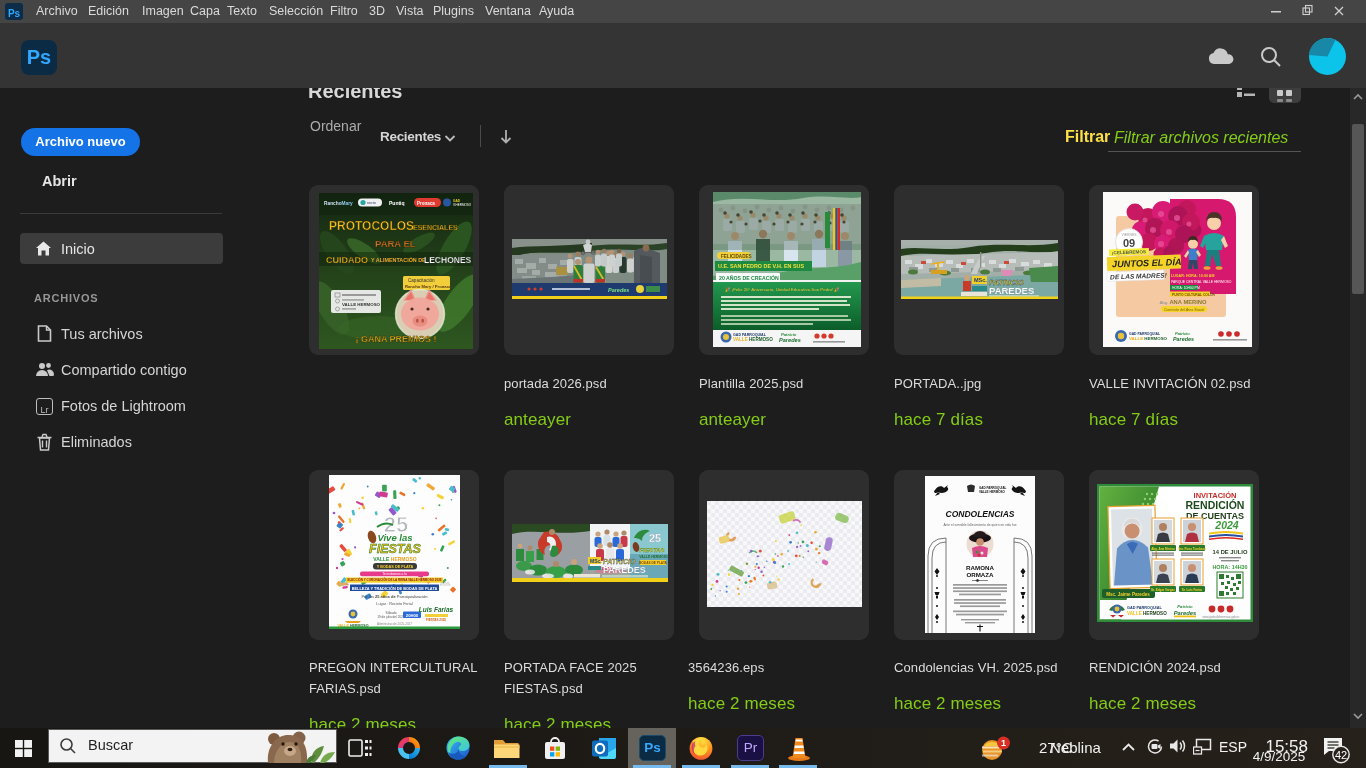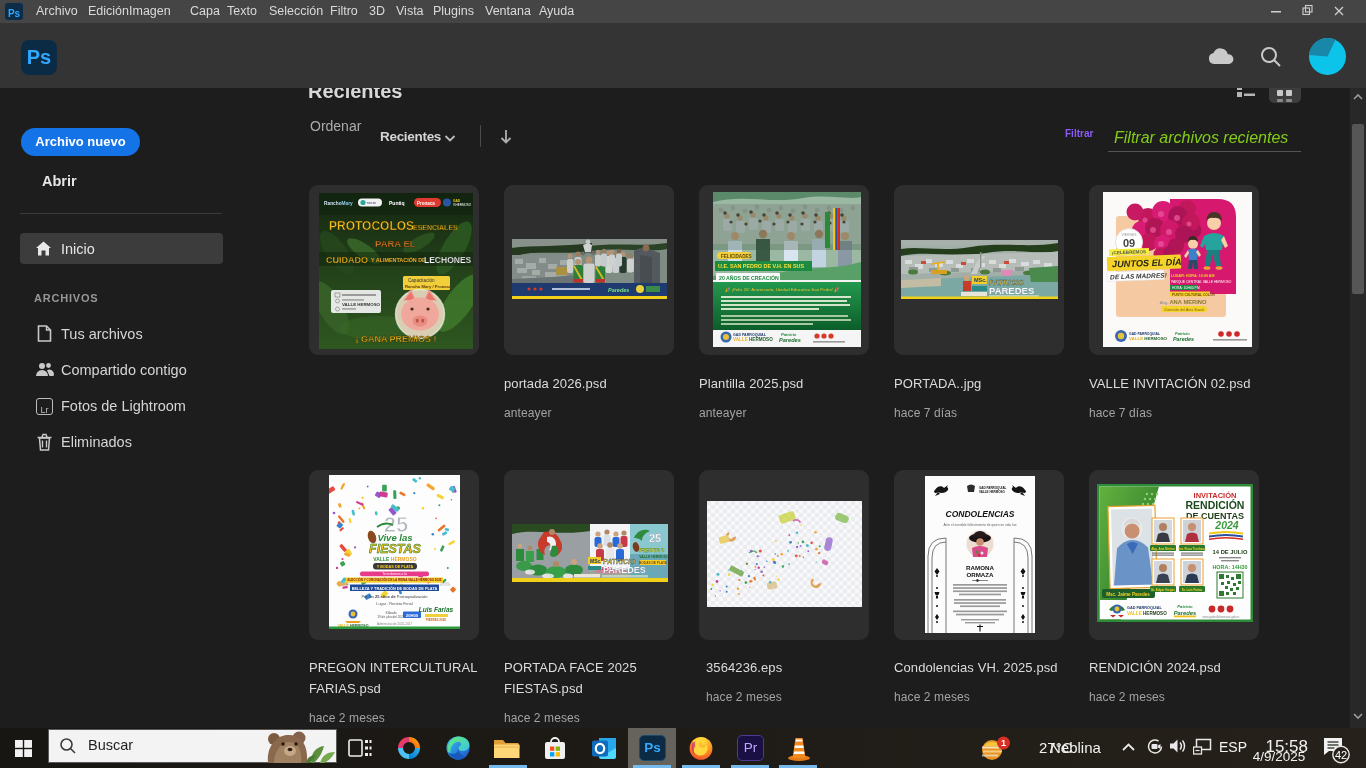--- a/index.html
+++ b/index.html
@@ -3,33 +3,33 @@
 *{margin:0;padding:0;box-sizing:border-box}
 html,body{width:1366px;height:768px;overflow:hidden;background:#1d1d1d;font-family:"Liberation Sans",sans-serif}
 .abs{position:absolute}
 #stage{position:relative;width:1366px;height:768px}
 #titlebar{position:absolute;left:0;top:0;width:1366px;height:23px;background:#454545;z-index:30}
 .menu{position:absolute;top:4px;font-size:12.5px;color:#dadada}
 #appbar{position:absolute;left:0;top:23px;width:1366px;height:65px;background:#343434;z-index:20}
 #main{position:absolute;left:0;top:88px;width:1366px;height:640px;background:#1d1d1d;overflow:hidden;z-index:5}
 .card{position:absolute;width:170px;height:170px;background:#2e2e2e;border-radius:9px}
 .fname{position:absolute;font-size:13px;line-height:21px;color:#dcdcdc;letter-spacing:.1px}
-.fmeta{font-size:12px;color:#a3a3a3;margin-top:12px;line-height:15px}
+.fmeta{font-size:17px;color:#84cc16;margin-top:18px;line-height:15px}
 .sbtext{position:absolute;font-size:14.5px;color:#d5d5d5}
 #taskbar{position:absolute;left:0;top:728px;width:1366px;height:40px;background:linear-gradient(90deg,#181613,#1d1a16 40%,#26211a);z-index:40}
 .tseg{position:absolute;color:#f2f2f2;font-size:15px}
 .runline{position:absolute;top:37px;height:3px;background:#76b9ed}
 </style></head><body>
 <div id="stage">
 
 <div id="titlebar">
   <div class="abs" style="left:5px;top:3px;width:18px;height:17px;background:#0c2c47;border-radius:3px;text-align:center"><span style="font-size:10px;font-weight:bold;color:#31a8ff;line-height:17px">Ps</span></div>
   <span class="menu" style="left:36px">Archivo</span>
   <span class="menu" style="left:88px">Edición</span>
-  <span class="menu" style="left:129px">Imagen</span>
+  <span class="menu" style="left:142px">Imagen</span>
   <span class="menu" style="left:190px">Capa</span>
   <span class="menu" style="left:227px">Texto</span>
   <span class="menu" style="left:269px">Selección</span>
   <span class="menu" style="left:330px">Filtro</span>
   <span class="menu" style="left:369px">3D</span>
   <span class="menu" style="left:396px">Vista</span>
   <span class="menu" style="left:433px">Plugins</span>
   <span class="menu" style="left:485px">Ventana</span>
   <span class="menu" style="left:539px">Ayuda</span>
   <svg class="abs" style="left:1263px;top:0" width="98" height="23">
@@ -90,21 +90,21 @@
 
   <div class="abs" style="left:310px;top:30px;font-size:14px;color:#ababab">Ordenar</div>
   <div class="abs" style="left:380px;top:41px;font-size:13.5px;font-weight:bold;color:#d4d4d4;letter-spacing:-.3px">Recientes</div>
   <svg class="abs" style="left:444px;top:46px" width="12" height="9" viewBox="0 0 12 9">
         <path d="M1.5 2 L6 6.5 L10.5 2" fill="none" stroke="#bdbdbd" stroke-width="1.8"></path>
       </svg>
   <div class="abs" style="left:480px;top:37px;width:1px;height:22px;background:#4a4a4a"></div>
   <svg class="abs" style="left:499px;top:41px" width="14" height="16" viewBox="0 0 14 16">
         <path d="M7 1 V13 M2.5 9 L7 13.5 L11.5 9" fill="none" stroke="#b0b0b0" stroke-width="1.8"></path>
       </svg>
-  <div class="abs" style="left:1065px;top:40px;font-size:10px;font-weight:bold;color:#8b5cf6">Filtrar</div>
+  <div class="abs" style="left:1065px;top:40px;font-size:16px;font-weight:bold;color:#fde047">Filtrar</div>
   <div class="abs" style="left:1114px;top:41px;font-size:16px;font-style:italic;color:#84cc16">Filtrar archivos recientes</div>
   <div class="abs" style="left:1108px;top:63px;width:193px;height:1px;background:#555"></div>
   <svg class="abs" style="left:1237px;top:0px" width="18" height="10" viewBox="0 0 18 10">
     <rect x="0" y="0" width="5" height="2" fill="#b5b5b5"></rect>
     <rect x="0" y="4" width="5" height="5" fill="#b5b5b5"></rect>
     <rect x="7" y="5.5" width="11" height="2.5" fill="#b5b5b5"></rect>
   </svg>
   <div class="abs" style="left:1269px;top:0;width:32px;height:15px;background:#3d3d3d;border-radius:0 0 5px 5px"></div>
   <div class="abs" style="left:1277px;top:2px;width:6px;height:6px;background:#c9c9c9;border-radius:1px"></div>
   <div class="abs" style="left:1286px;top:2px;width:6px;height:6px;background:#c9c9c9;border-radius:1px"></div>
@@ -955,21 +955,21 @@
         <circle cx="133" cy="125" r="3.4" fill="#c82a2a"></circle>
     <text x="124" y="133.5" font-size="2.8" fill="#888" text-anchor="middle" font-family="Liberation Sans">www.gadvallehermoso.gob.ec</text>
   </svg>
 
   <div class="fname" style="left:504px;top:285px;width:178px">portada 2026.psd<div class="fmeta">anteayer</div></div>
   <div class="fname" style="left:699px;top:285px;width:178px">Plantilla 2025.psd<div class="fmeta">anteayer</div></div>
   <div class="fname" style="left:894px;top:285px;width:178px">PORTADA..jpg<div class="fmeta">hace 7 días</div></div>
   <div class="fname" style="left:1089px;top:285px;width:178px">VALLE INVITACIÓN 02.psd<div class="fmeta">hace 7 días</div></div>
   <div class="fname" style="left:309px;top:569px;width:178px">PREGON INTERCULTURAL FARIAS.psd<div class="fmeta">hace 2 meses</div></div>
   <div class="fname" style="left:504px;top:569px;width:178px">PORTADA FACE 2025 FIESTAS.psd<div class="fmeta">hace 2 meses</div></div>
-  <div class="fname" style="left:706px;top:569px;width:178px">3564236.eps<div class="fmeta">hace 2 meses</div></div>
+  <div class="fname" style="left:688px;top:569px;width:178px">3564236.eps<div class="fmeta">hace 2 meses</div></div>
   <div class="fname" style="left:894px;top:569px;width:178px">Condolencias VH. 2025.psd<div class="fmeta">hace 2 meses</div></div>
   <div class="fname" style="left:1089px;top:569px;width:178px">RENDICIÓN 2024.psd<div class="fmeta">hace 2 meses</div></div>
 </div>
 
 <div class="abs" style="left:1350px;top:88px;width:16px;height:640px;background:#282828;z-index:25"></div>
 <div class="abs" style="left:1352px;top:124px;width:12px;height:170px;background:#565656;border-radius:2px;z-index:26"></div>
 <svg class="abs" style="left:1352px;top:93px;z-index:26" width="12" height="8" viewBox="0 0 12 8">
       <path d="M2 6 L6 2 L10 6" fill="none" stroke="#9a9a9a" stroke-width="1.6"></path>
     </svg>
 <svg class="abs" style="left:1352px;top:712px;z-index:26" width="12" height="8" viewBox="0 0 12 8">

